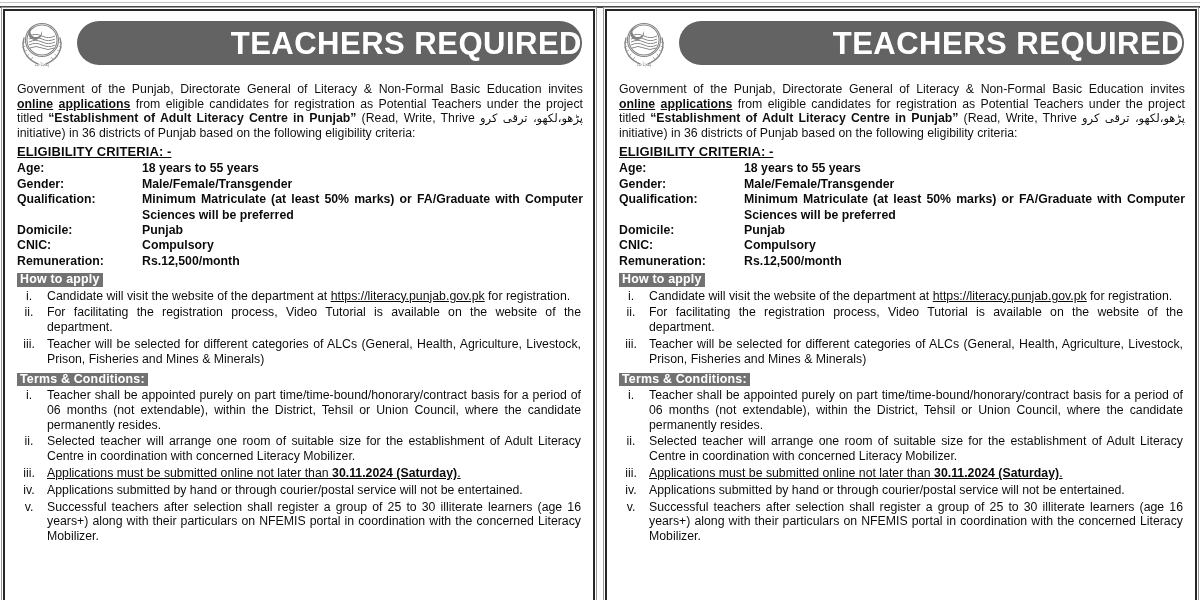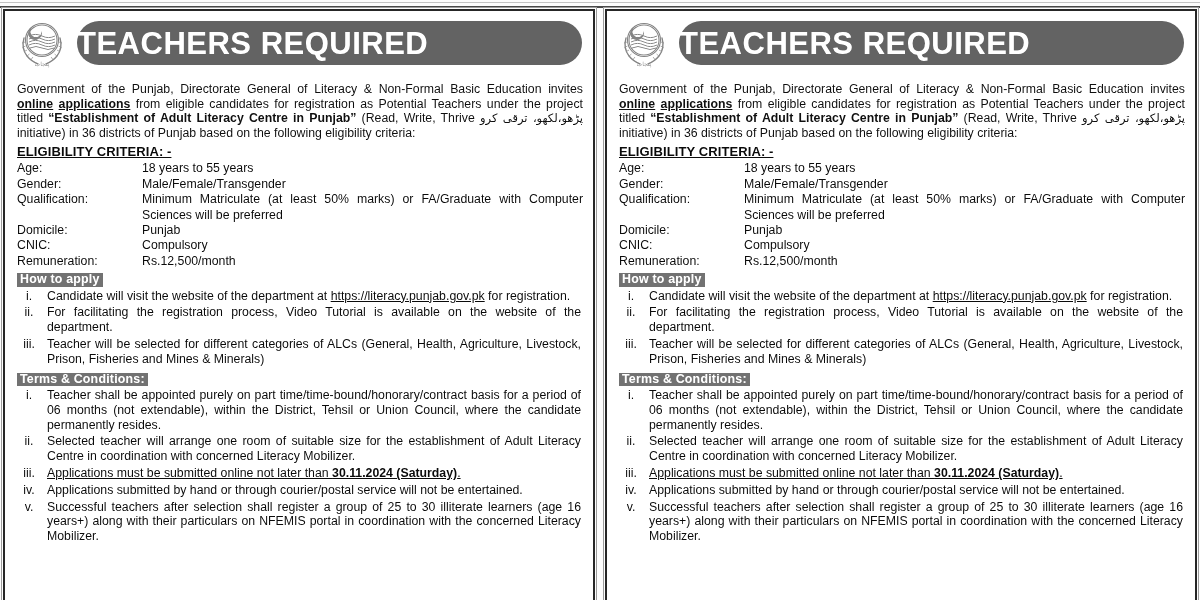--- a/index.html
+++ b/index.html
@@ -78,21 +78,21 @@
     position: relative;
   }
   .emblem svg { display: block; width: 58px; height: 54px; opacity: .62; }
 
   .title-banner {
     flex: 1 1 auto;
     background: #15803d;
     height: 44px;
     display: flex;
     align-items: center;
-    justify-content: flex-start;
+    justify-content: flex-end;
     margin-left: 2px;
     margin-right: 3px;
     border-radius: 22px;
   }
   .title-banner .title-text {
     color: #ffffff;
     font-size: 31px;
     font-weight: bold;
     letter-spacing: .5px;
     line-height: 1;
@@ -138,21 +138,21 @@
 
   
   .criteria {
     margin: 1px 2px 0 4px;
     font-size: 12.3px;
     line-height: 15.4px;
   }
   .crit-row {
     display: flex;
     align-items: flex-start;
-    font-weight: normal;
+    font-weight: bold;
     justify-content: flex-end;
   }
   .crit-label { width: 125px; flex: 0 0 125px; }
   .crit-value { flex: 1 1 auto; text-align: justify; }
 
   
   .rlist {
     margin: 1px 4px 0 4px;
     font-size: 12.3px;
     line-height: 14.8px;

